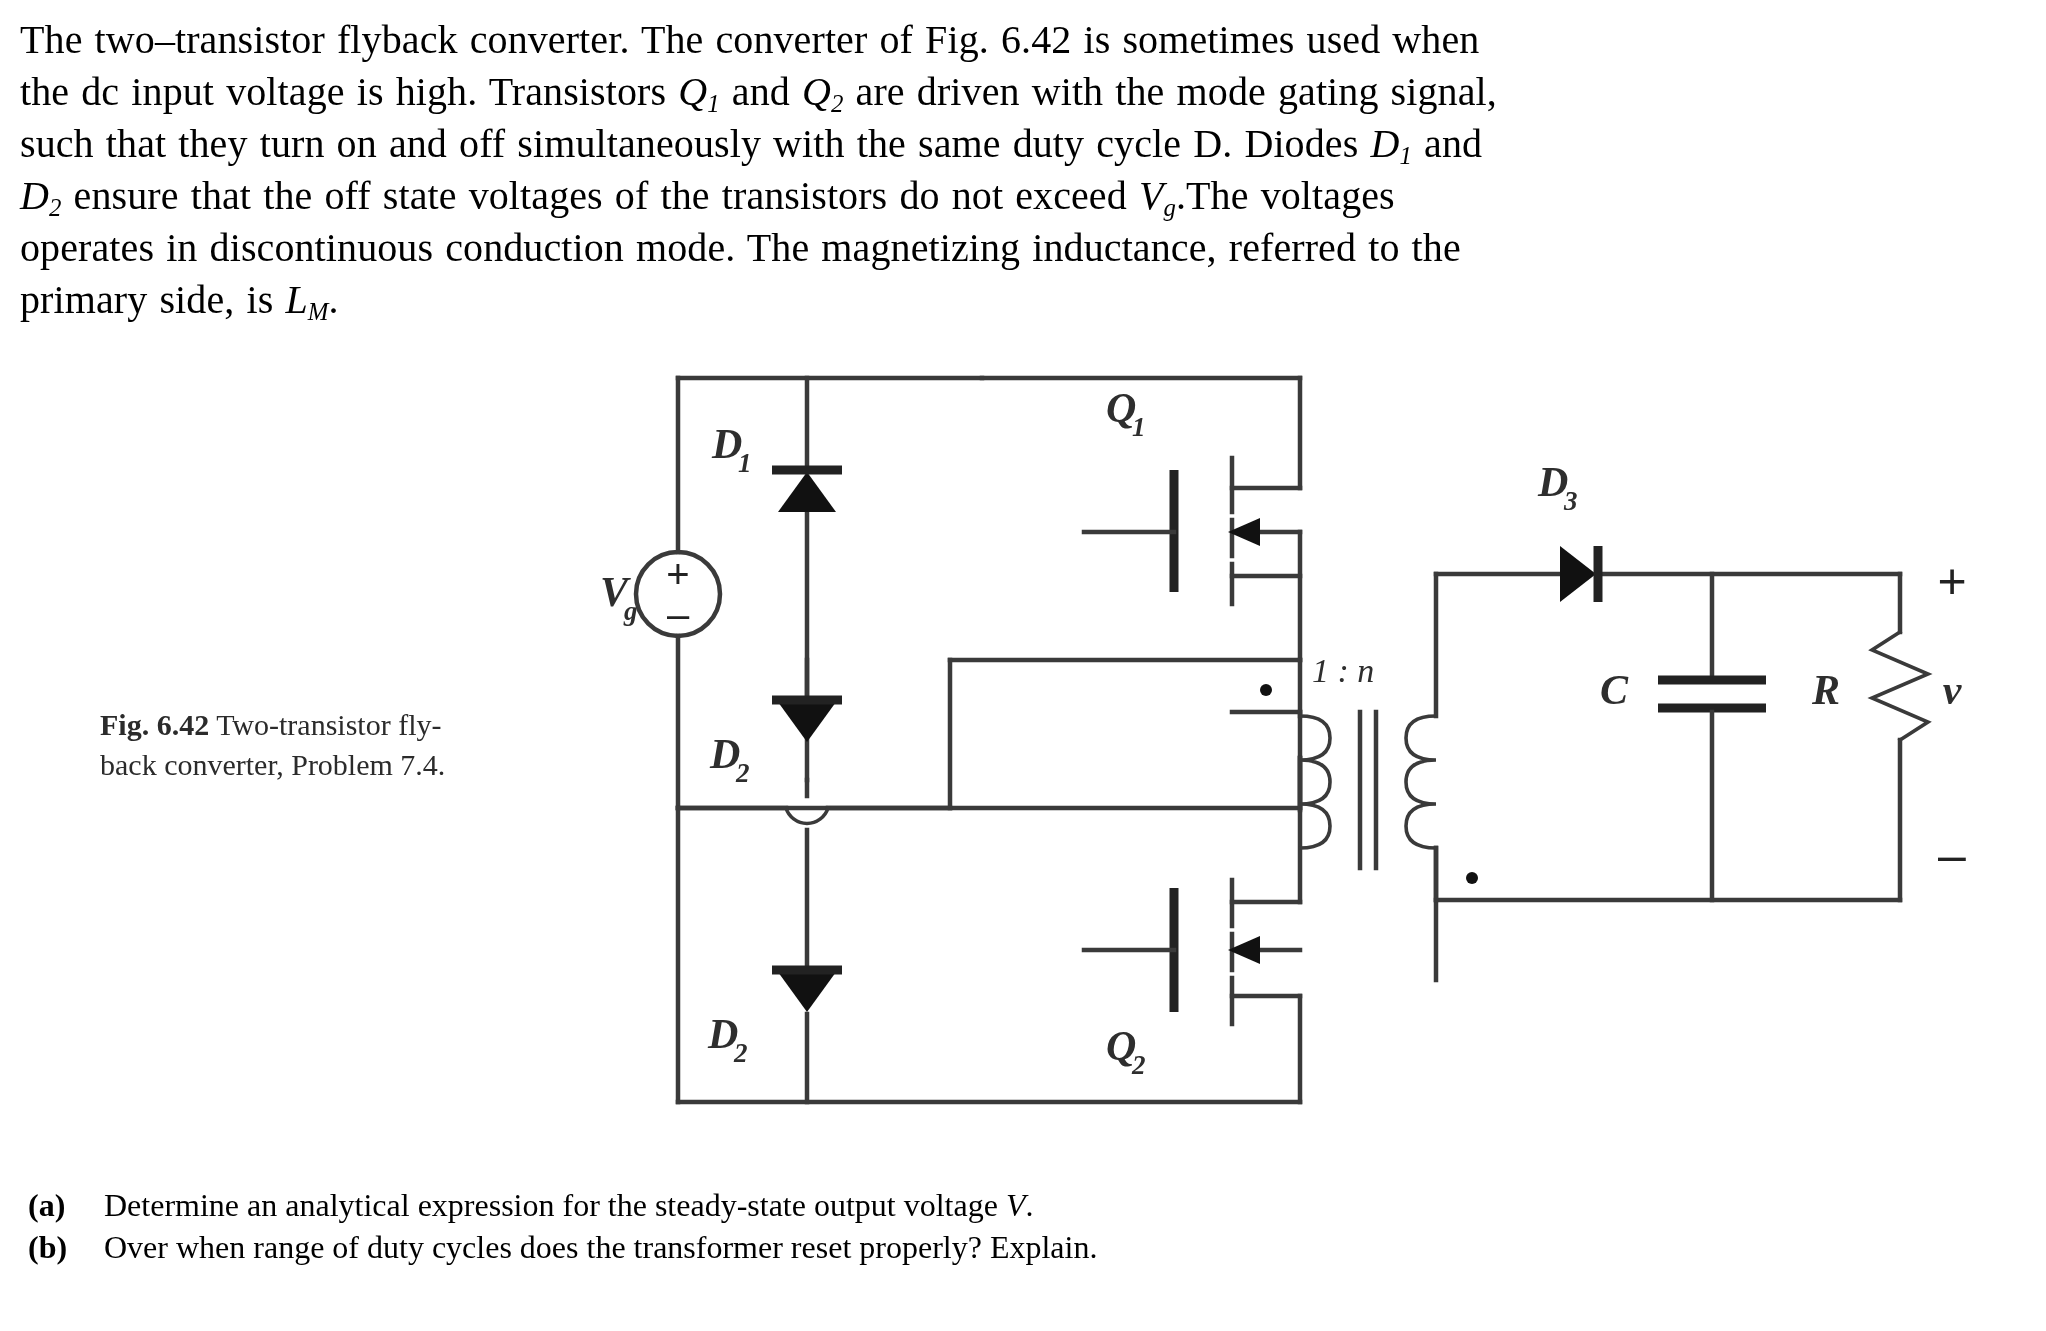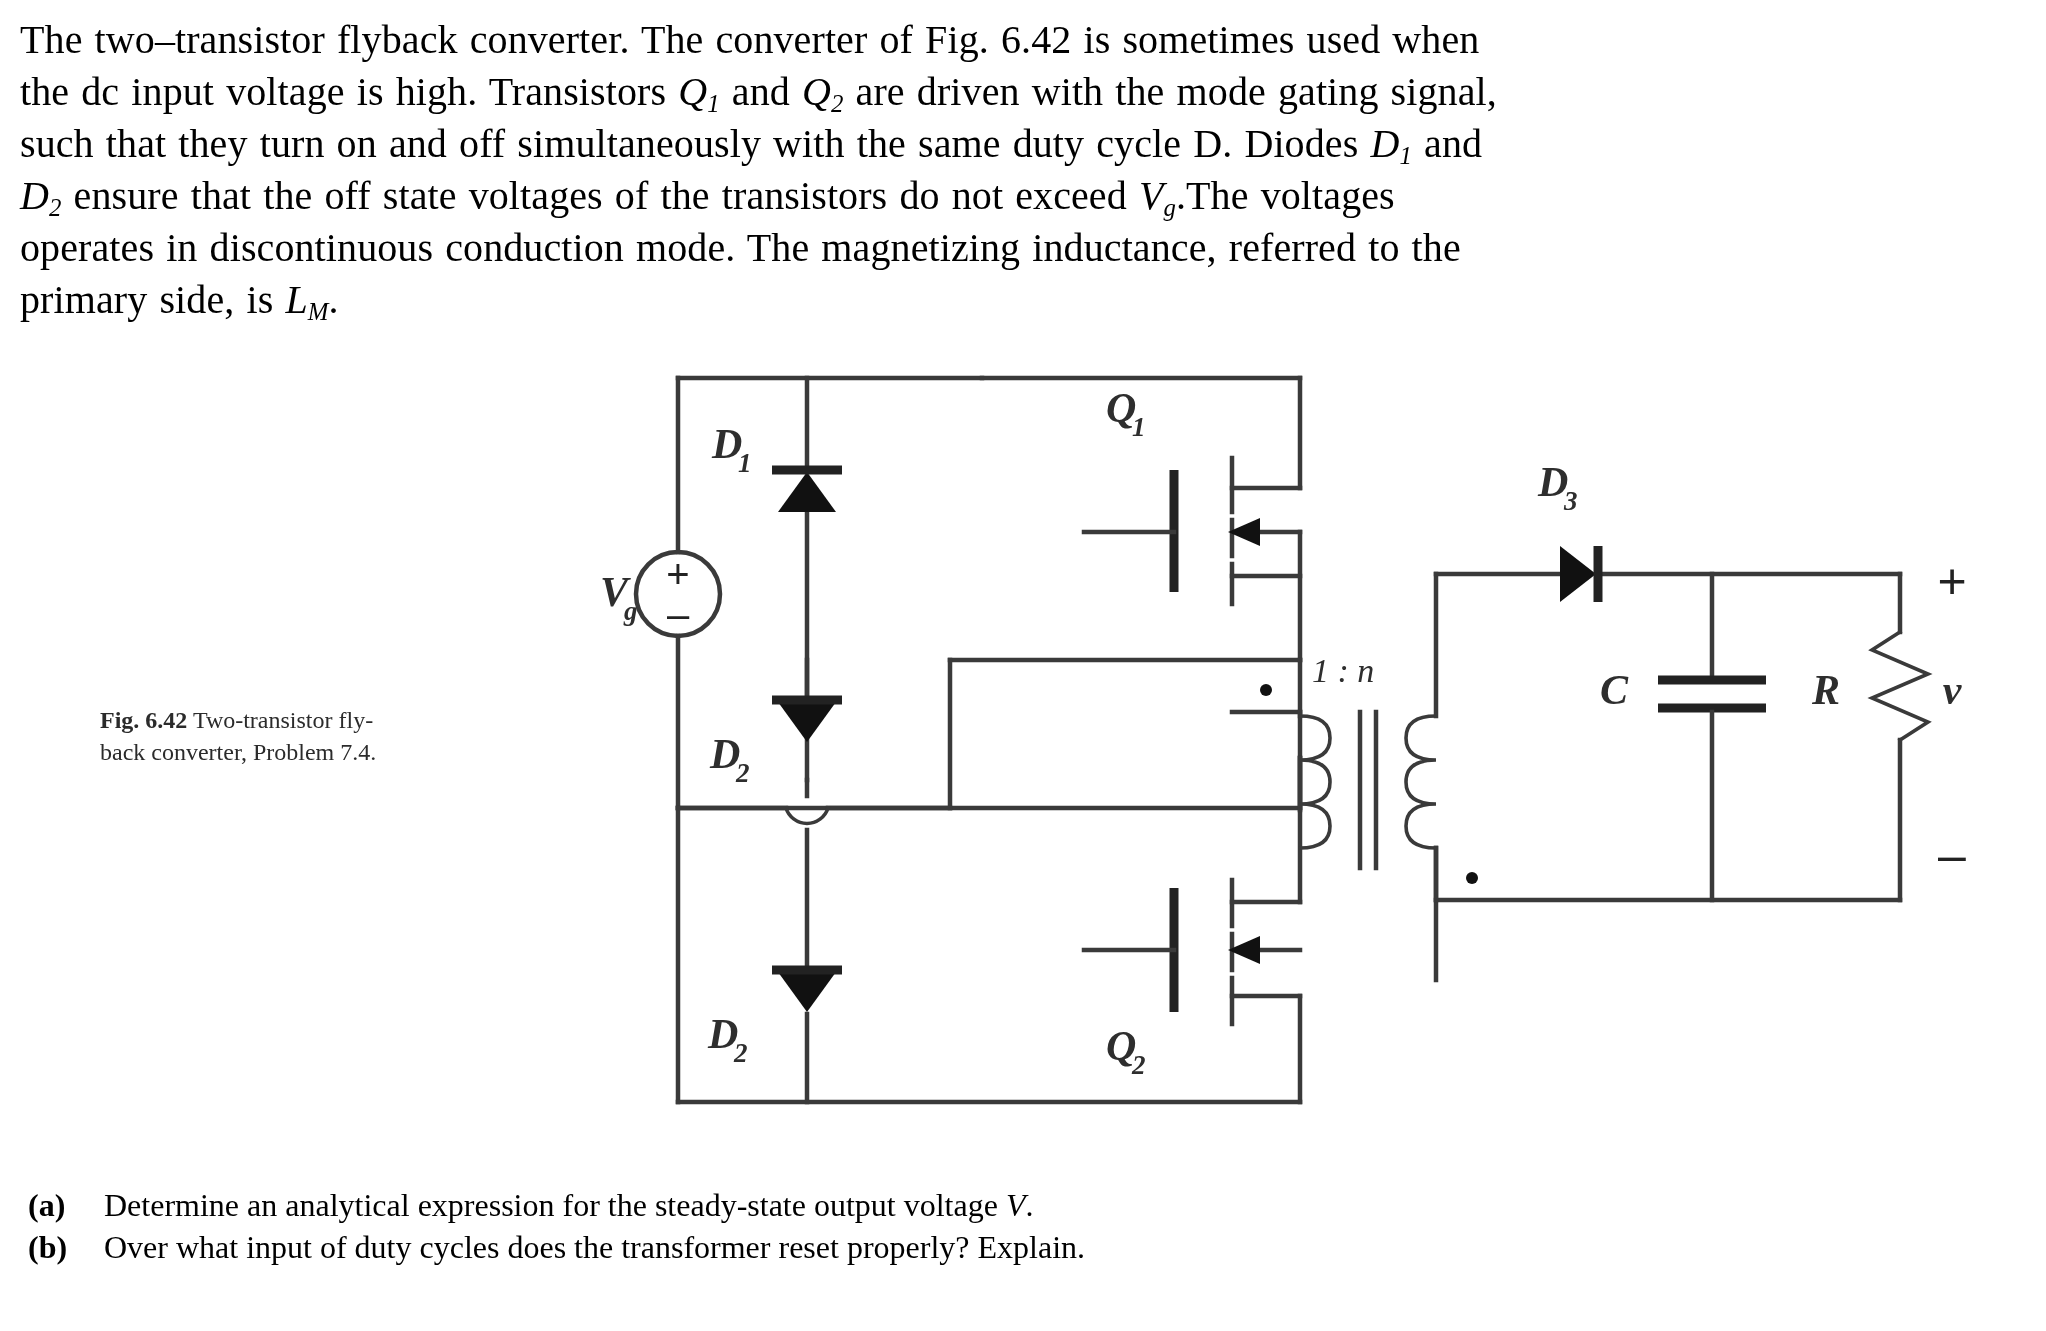--- a/index.html
+++ b/index.html
@@ -48,21 +48,21 @@
     width: 2046px;
     height: 790px;
   }
 
   #figure-caption {
     position: absolute;
     left: 100px;
     top: 345px;
     width: 470px;
     font-family: "Liberation Serif", "DejaVu Serif", serif;
-    font-size: 24px;
+    font-size: 30px;
     line-height: 1.32;
     color: #2b2b2b;
   }
   #figure-caption b { font-weight: bold; }
 
   #circuit-svg {
     position: absolute;
     left: 560px;
     top: 0px;
   }
@@ -247,14 +247,14 @@
     <path class="w" d="M 876 488 L 876 540"></path>
 
     <text class="sgn" x="1392" y="238" font-size="50" text-anchor="middle">+</text>
     <text class="sgn" x="1392" y="512" font-size="50" text-anchor="middle">–</text>
     <text class="lbl" x="1392" y="344" font-size="42" text-anchor="middle">v</text>
   </svg>
 </div>
 
 <div id="questions">
   <span class="qline"><span class="qlabel">(a)</span><span>Determine an analytical expression  for the steady-state output voltage </span><i class="v">V</i><span>.</span></span>
-  <span class="qline"><span class="qlabel">(b)</span><span>Over what input of duty cycles does the transformer reset properly? Explain.</span></span>
+  <span class="qline"><span class="qlabel">(b)</span><span>Over when range of duty cycles does the transformer reset properly? Explain.</span></span>
 </div>
 
 </body></html>

